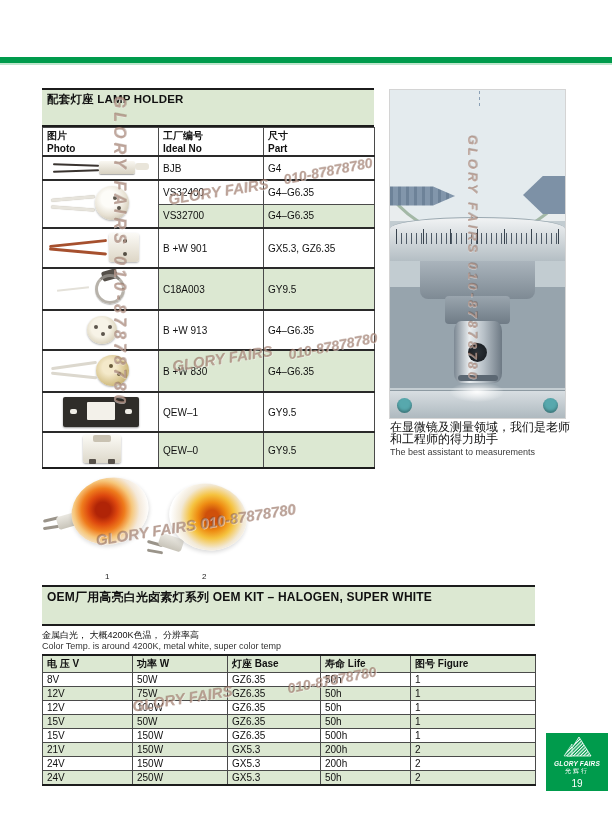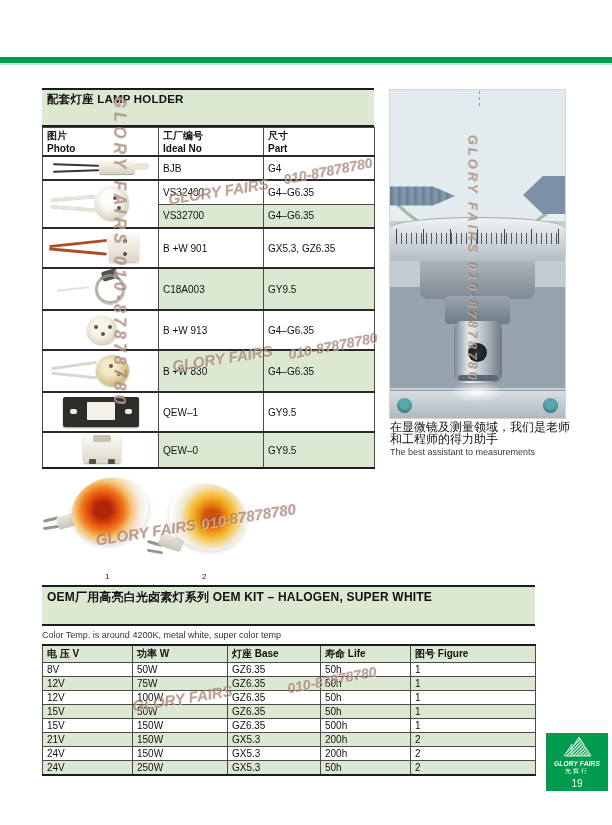--- a/index.html
+++ b/index.html
@@ -348,20 +348,21 @@
     </div>
     <span class="fig-num f1">1</span>
     <span class="fig-num f2">2</span>
   </div>
 
   <div class="oem">
     <div class="band">
       <span>OEM厂用高亮白光卤素灯系列 OEM KIT – HALOGEN, SUPER WHITE</span>
     </div>
     <div class="desc">
+      <div>金属白光， 大概4200K色温， 分辨率高</div>
       <div class="en">Color Temp. is around 4200K, metal white, super color temp</div>
     </div>
     <table class="tbl oem-tbl">
       <colgroup>
           <col style="width:90px">
           <col style="width:95px">
           <col style="width:93px">
           <col style="width:90px">
           <col style="width:125px">
         </colgroup>

